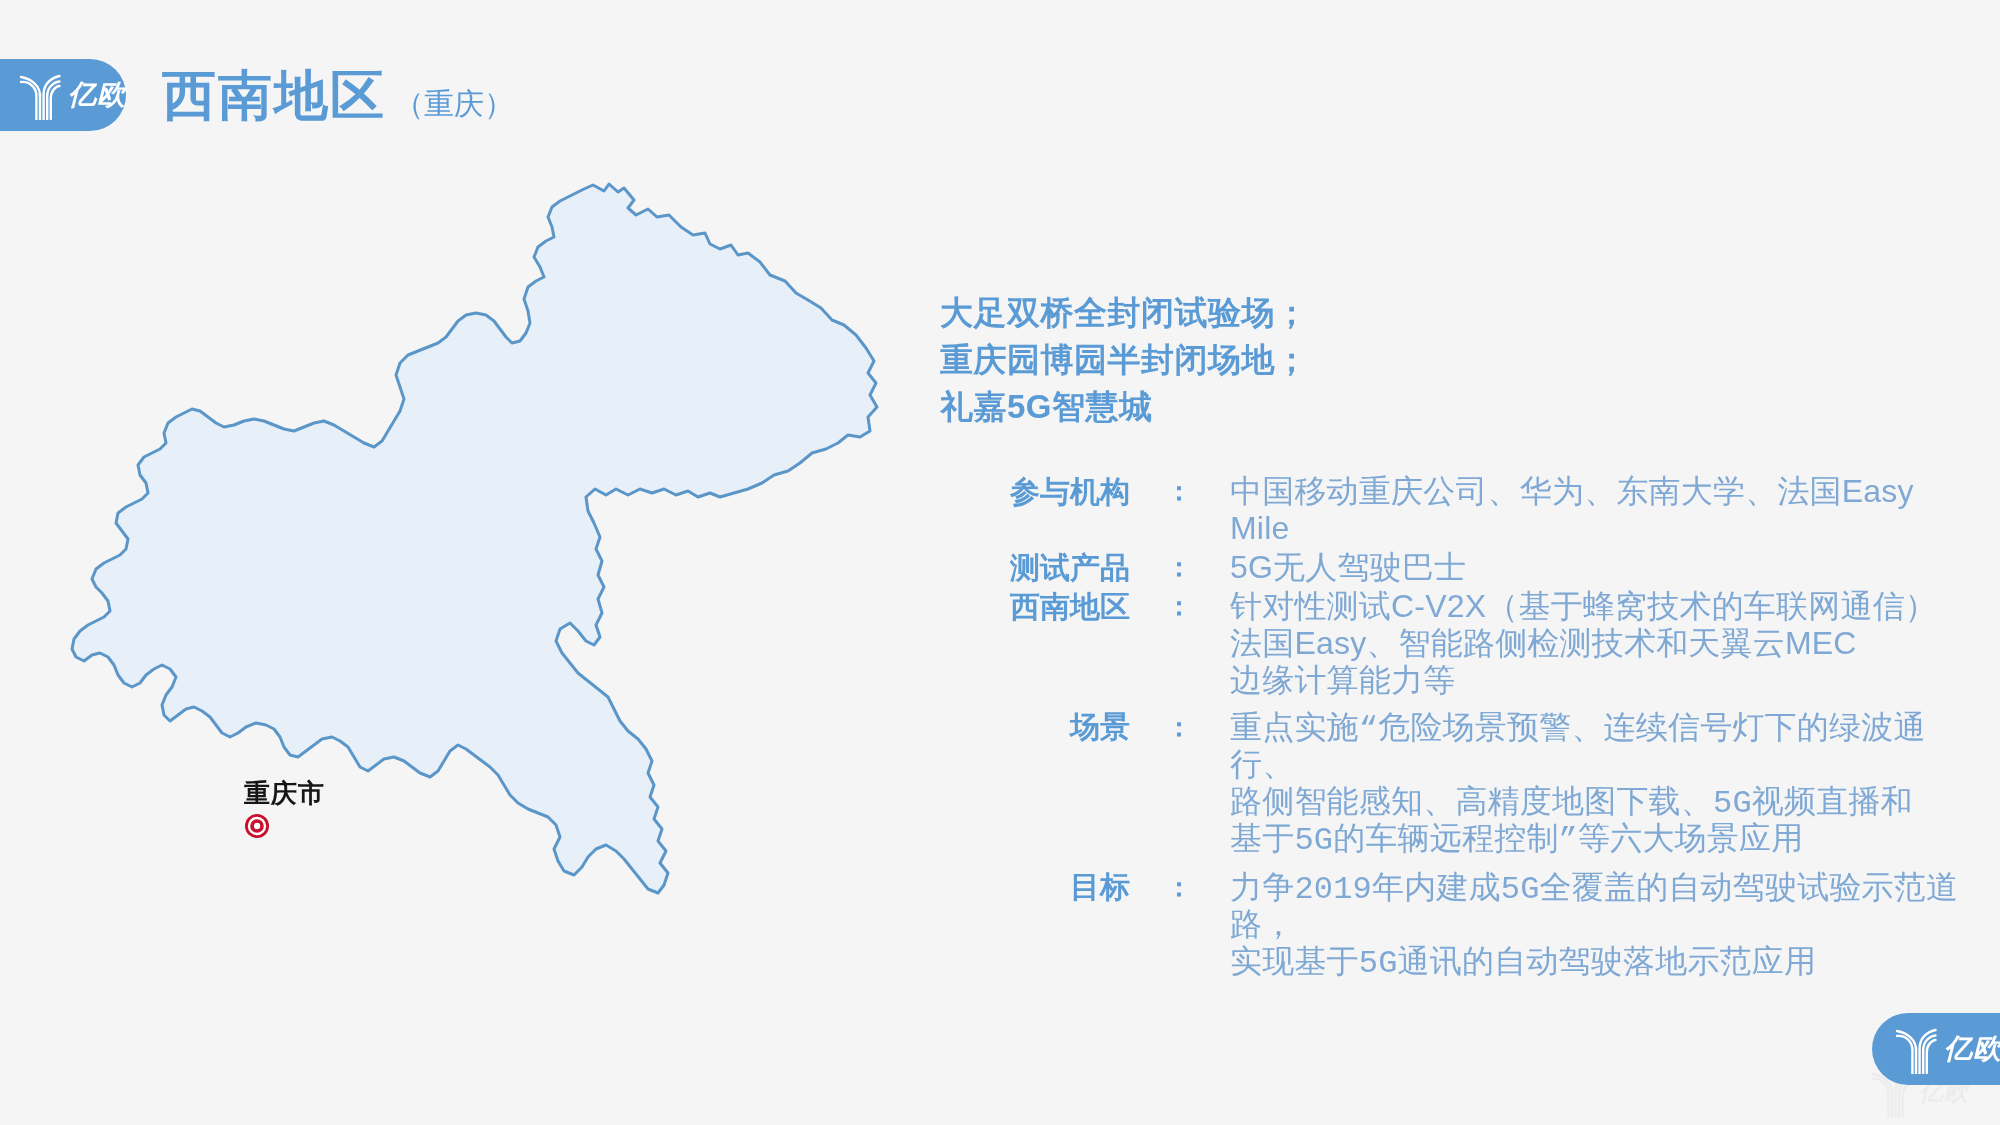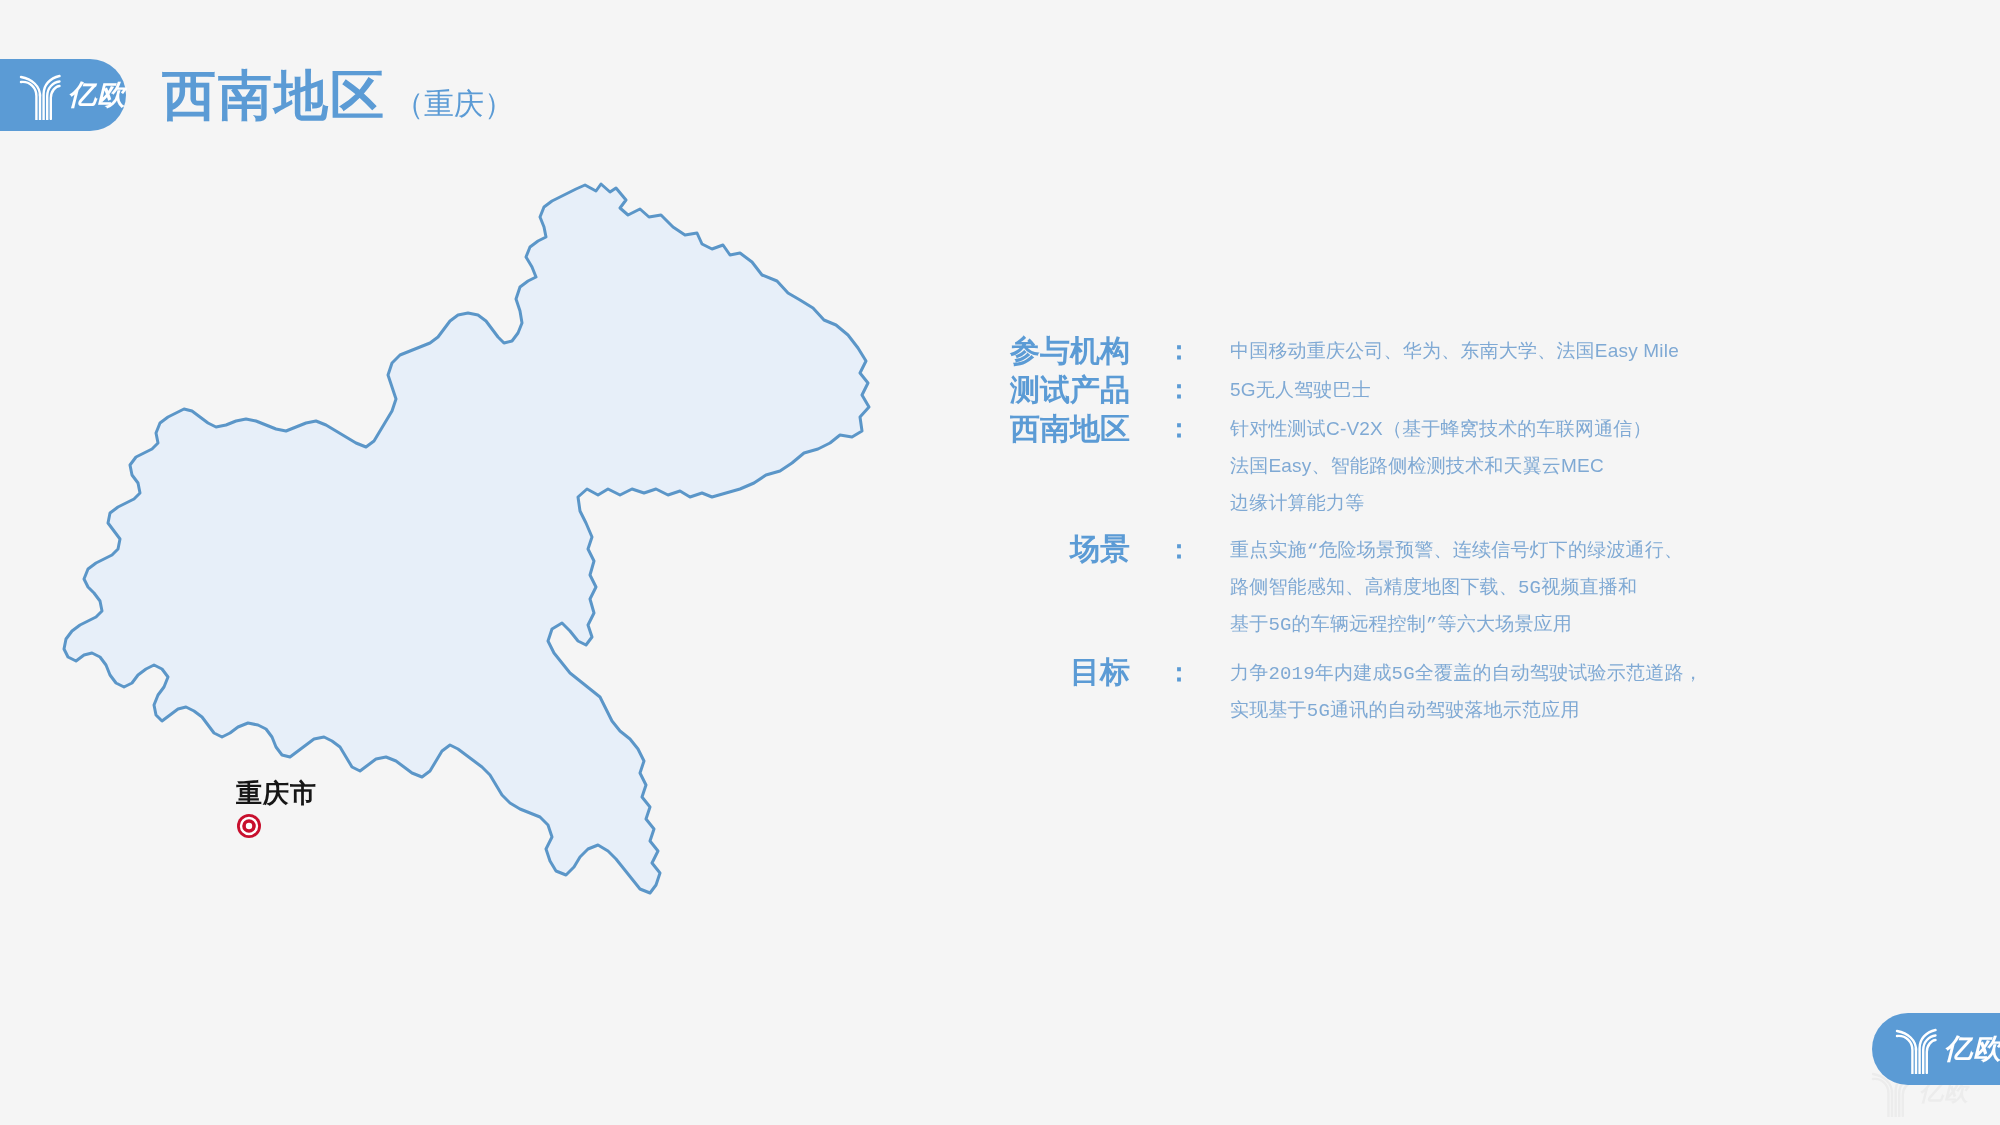--- a/index.html
+++ b/index.html
@@ -68,21 +68,21 @@
     color: #5b9bd5;
     font-size: 30px;
     font-weight: 400;
     margin-left: 8px;
     line-height: 1;
   }
 
   
   #map-panel {
     position: absolute;
-    left: 40px;
+    left: 48px;
     top: 145px;
     width: 870px;
     height: 775px;
     text-decoration: underline;
   }
   #map-svg {
     display: block;
     width: 100%;
     height: 100%;
   }
@@ -142,21 +142,21 @@
   .detail-colon {
     flex: none;
     color: #5b9bd5;
     font-size: 26px;
     font-weight: 700;
     line-height: 37px;
     padding: 0 6px 0 4px;
   }
   .detail-value {
     color: #7fa9d4;
-    font-size: 19px;
+    font-size: 32px;
     font-weight: 400;
     line-height: 37px;
     white-space: pre-line;
     letter-spacing: 0.2px;
   }
   .gap-top {
     margin-top: 12px;
     font-family: Liberation Mono, monospace;
   }
 
@@ -278,20 +278,23 @@
   <svg id="city-marker" viewBox="0 0 26 26">
     <circle cx="13" cy="13" r="12" fill="#c8102e"></circle>
     <circle cx="13" cy="13" r="8" fill="none" stroke="#ffffff" stroke-width="2.4"></circle>
     <circle cx="13" cy="13" r="3.2" fill="#ffffff"></circle>
   </svg>
 
 </div>
 
 <div id="info-panel">
 
+  <div id="headline">大足双桥全封闭试验场；
+重庆园博园半封闭场地；
+礼嘉5G智慧城</div>
 
   <div id="detail-list">
 
     <div class="detail-row">
       <span class="detail-label">参与机构</span>
       <span class="detail-colon">：</span>
       <span class="detail-value">中国移动重庆公司、华为、东南大学、法国Easy Mile</span>
     </div>
 
     <div class="detail-row">

